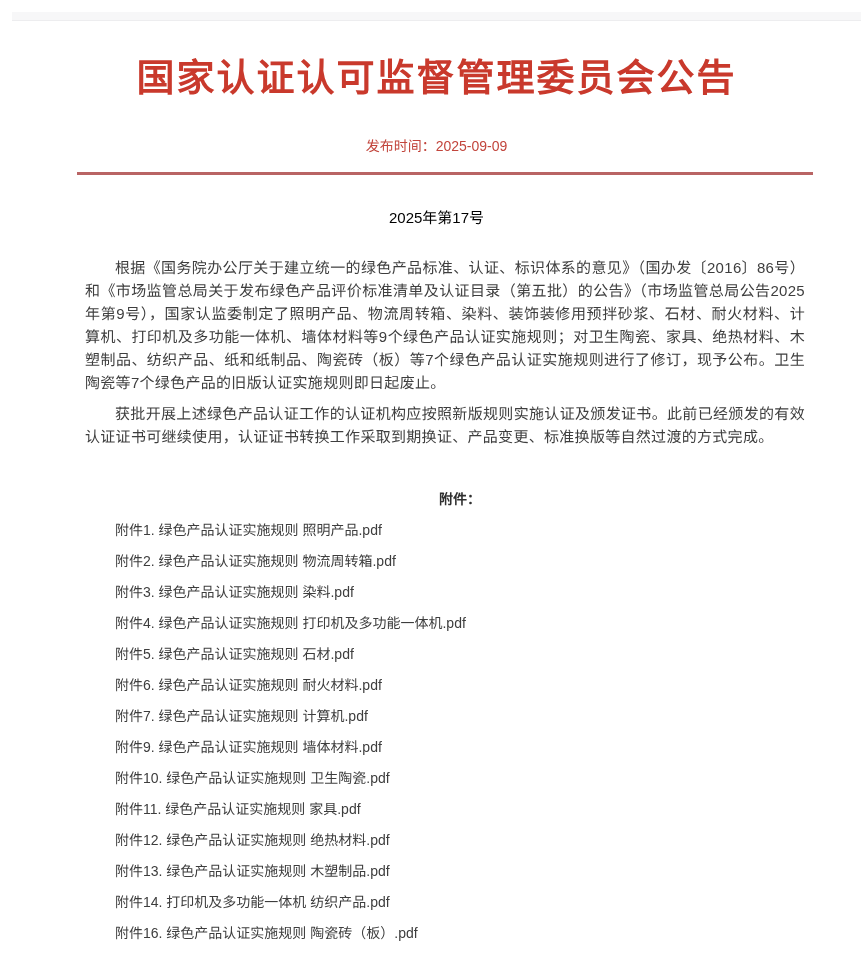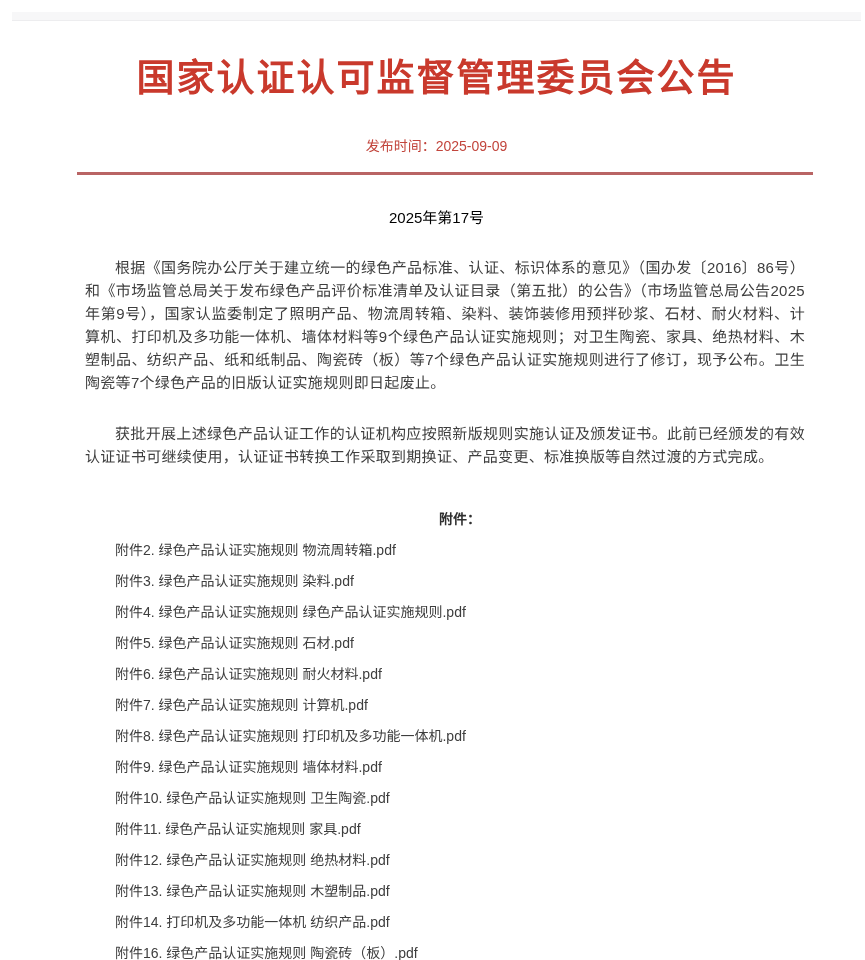--- a/index.html
+++ b/index.html
@@ -59,21 +59,21 @@
     margin:17px 48px 0 65px;
   }
   .para{
     font-size:15px;
     line-height:23px;
     color:var(--text-body);
     text-align:justify;
     text-indent:2em;
     letter-spacing:.3px;
   }
-  .para + .para{margin-top:20px;}
+  .para + .para{margin-top:0;}
   .attachments{
     margin:24px 48px 0 95px;
     font-size:14px;
     line-height:23px;
     color:#3d3d3d;
   }
   .attachments-label{
     font-weight:700;
     color:#2f2f2f;
     text-align:center;
@@ -99,27 +99,27 @@
   <div class="doc-number">2025年第17号</div>
 
 
   <div class="content">
     <p class="para">根据《国务院办公厅关于建立统一的绿色产品标准、认证、标识体系的意见》（国办发〔2016〕86号）和《市场监管总局关于发布绿色产品评价标准清单及认证目录（第五批）的公告》（市场监管总局公告2025年第9号），国家认监委制定了照明产品、物流周转箱、染料、装饰装修用预拌砂浆、石材、耐火材料、计算机、打印机及多功能一体机、墙体材料等9个绿色产品认证实施规则；对卫生陶瓷、家具、绝热材料、木塑制品、纺织产品、纸和纸制品、陶瓷砖（板）等7个绿色产品认证实施规则进行了修订，现予公布。卫生陶瓷等7个绿色产品的旧版认证实施规则即日起废止。</p>
     <p class="para">获批开展上述绿色产品认证工作的认证机构应按照新版规则实施认证及颁发证书。此前已经颁发的有效认证证书可继续使用，认证证书转换工作采取到期换证、产品变更、标准换版等自然过渡的方式完成。</p>
   </div>
 
   <div class="attachments">
     <div class="attachments-label">附件：</div>
+    <div class="attachment-item">附件1. 绿色产品认证实施规则 照明产品.pdf</div>
     <div class="attachment-item">附件2. 绿色产品认证实施规则 物流周转箱.pdf</div>
     <div class="attachment-item">附件3. 绿色产品认证实施规则 染料.pdf</div>
-    <div class="attachment-item">附件4. 绿色产品认证实施规则 绿色产品认证实施规则.pdf</div>
+    <div class="attachment-item">附件4. 绿色产品认证实施规则 打印机及多功能一体机.pdf</div>
     <div class="attachment-item">附件5. 绿色产品认证实施规则 石材.pdf</div>
     <div class="attachment-item">附件6. 绿色产品认证实施规则 耐火材料.pdf</div>
     <div class="attachment-item">附件7. 绿色产品认证实施规则 计算机.pdf</div>
-    <div class="attachment-item">附件8. 绿色产品认证实施规则 打印机及多功能一体机.pdf</div>
     <div class="attachment-item">附件9. 绿色产品认证实施规则 墙体材料.pdf</div>
     <div class="attachment-item">附件10. 绿色产品认证实施规则 卫生陶瓷.pdf</div>
     <div class="attachment-item">附件11. 绿色产品认证实施规则 家具.pdf</div>
     <div class="attachment-item">附件12. 绿色产品认证实施规则 绝热材料.pdf</div>
     <div class="attachment-item">附件13. 绿色产品认证实施规则 木塑制品.pdf</div>
     <div class="attachment-item">附件14. 打印机及多功能一体机 纺织产品.pdf</div>
     <div class="attachment-item">附件16. 绿色产品认证实施规则 陶瓷砖（板）.pdf</div>
   </div>
 
 </div>

